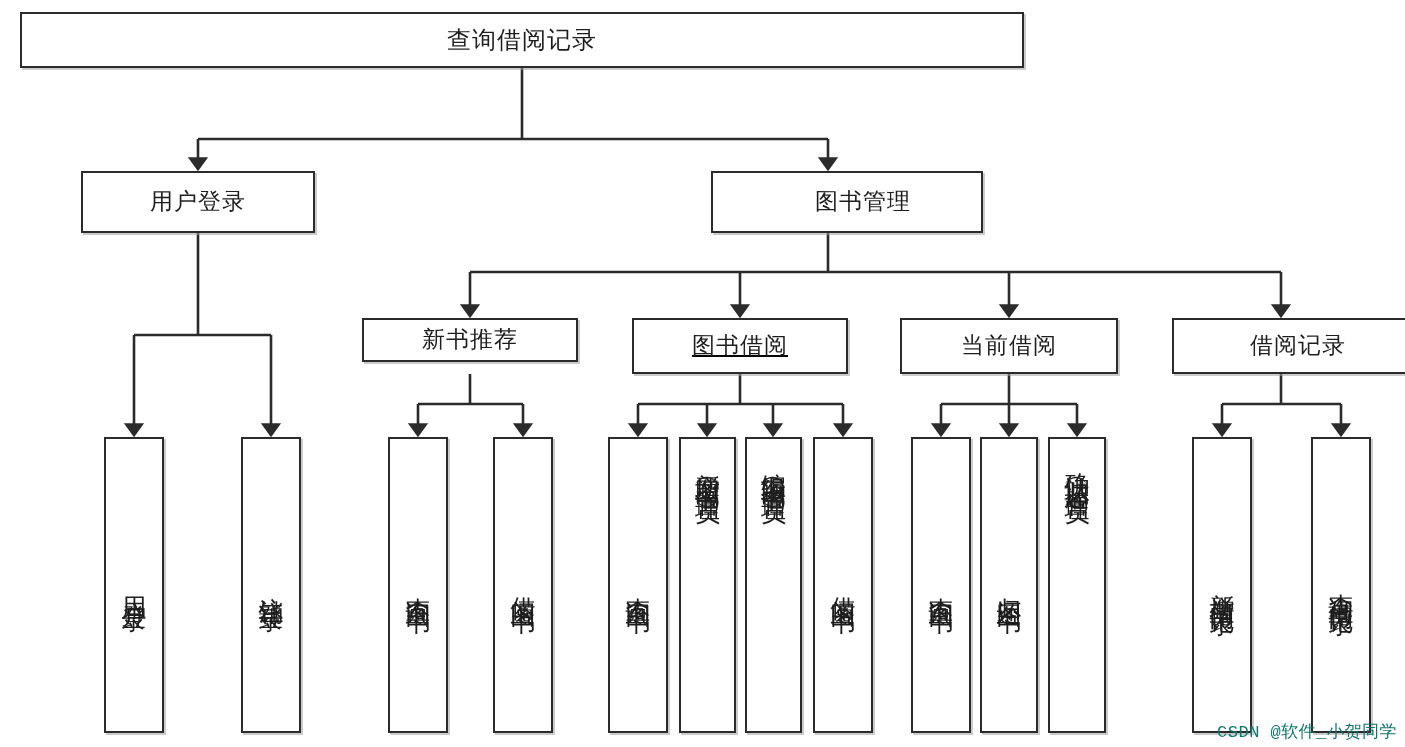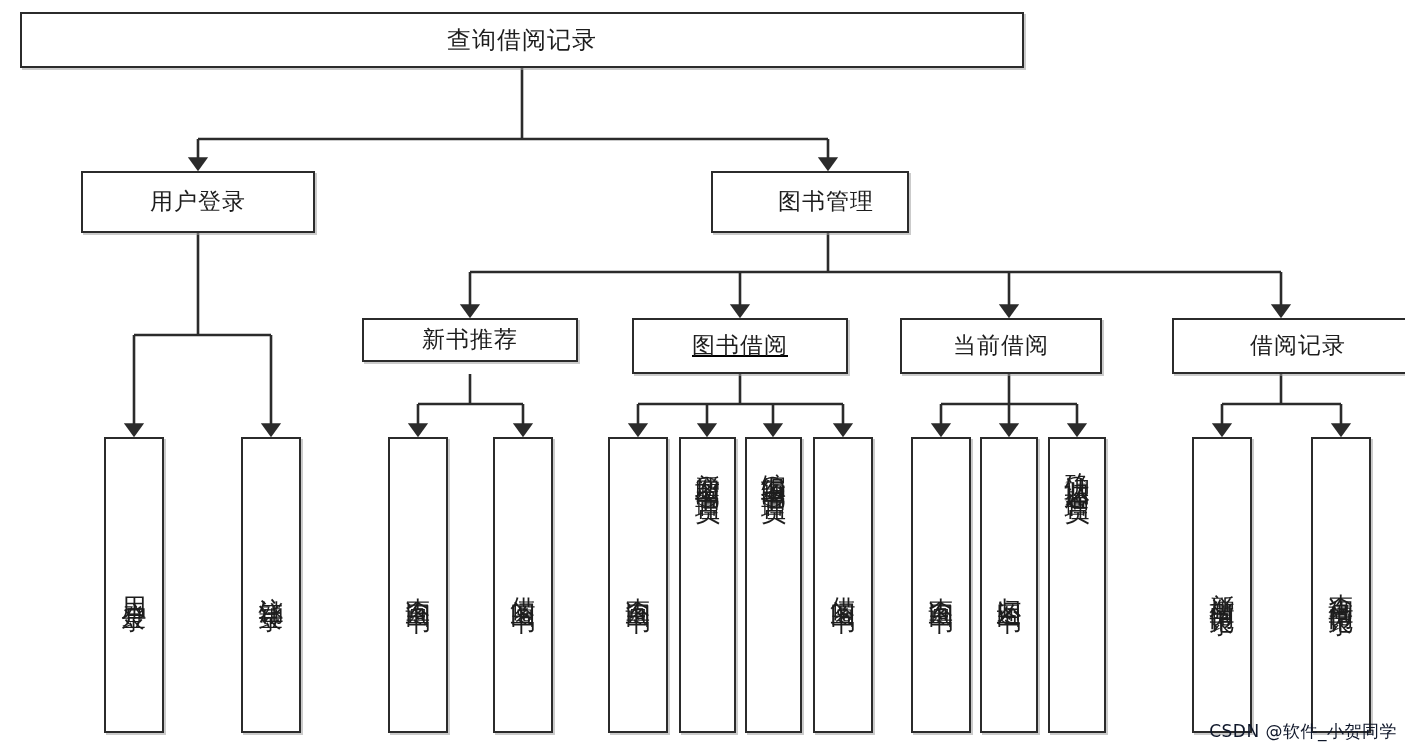--- a/index.html
+++ b/index.html
@@ -50,25 +50,26 @@
   }
   .node.vert.tall .lbl{
     margin-top:14px;
     margin-bottom:auto;
   }
 
   .watermark{
     position:absolute;
     right:8px;bottom:4px;
     font-size:17px;
-    color:#0f172a;
+    color:#0f766e;
     letter-spacing:0.5px;
     z-index:5;
     user-select:none;
     white-space:nowrap;
+    font-family:Liberation Mono, monospace;
   }
 </style>
 </head>
 <body>
 
 <div id="canvas">
 
   <svg class="edges" viewBox="0 0 1405 747" xmlns="http://www.w3.org/2000/svg">
     <defs>
       <marker id="arrow" markerWidth="11" markerHeight="11" refX="2.2" refY="4.2" orient="auto" markerUnits="strokeWidth">
@@ -120,31 +121,31 @@
     </g>
   </svg>
 
   <div class="node horiz root" style="left:20px;top:12px;width:1004px;height:56px;">
     <span class="lbl">查询借阅记录</span>
   </div>
 
   <div class="node horiz" style="left:81px;top:171px;width:234px;height:62px;">
     <span class="lbl">用户登录</span>
   </div>
-  <div class="node horiz" style="left:711px;top:171px;width:198px;height:62px;padding-left:32px;">
+  <div class="node horiz" style="left:711px;top:171px;width:272px;height:62px;padding-left:32px;">
     <span class="lbl">图书管理</span>
   </div>
 
   <div class="node horiz" style="left:362px;top:318px;width:216px;height:44px;">
     <span class="lbl">新书推荐</span>
   </div>
   <div class="node horiz" style="left:632px;top:318px;width:216px;height:56px;text-decoration:underline;">
     <span class="lbl">图书借阅</span>
   </div>
-  <div class="node horiz" style="left:900px;top:318px;width:202px;height:56px;">
+  <div class="node horiz" style="left:900px;top:318px;width:218px;height:56px;">
     <span class="lbl">当前借阅</span>
   </div>
   <div class="node horiz" style="left:1172px;top:318px;width:252px;height:56px;">
     <span class="lbl">借阅记录</span>
   </div>
 
   <div class="node vert" style="left:104px;top:437px;width:60px;height:296px;">
     <span class="lbl">用户登录</span>
   </div>
   <div class="node vert" style="left:241px;top:437px;width:60px;height:296px;">

